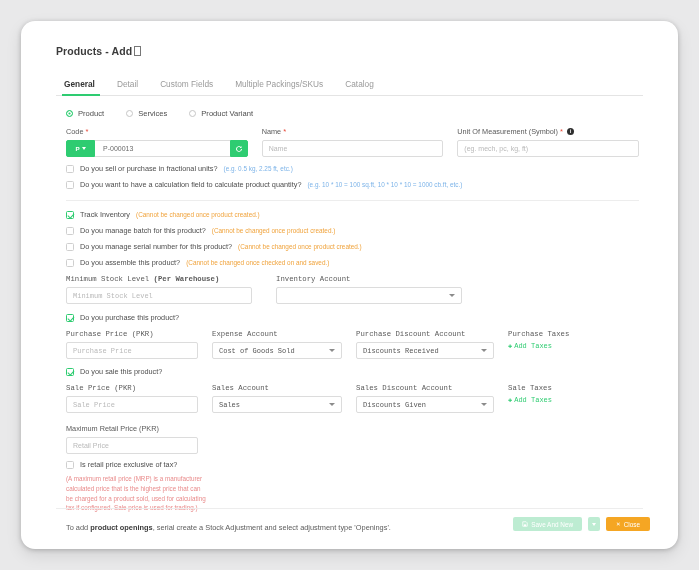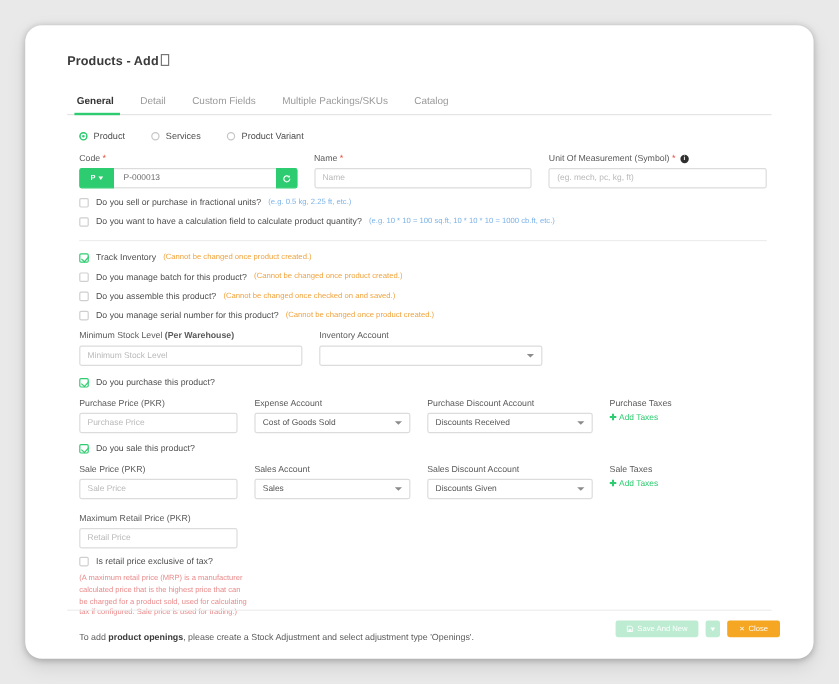--- a/index.html
+++ b/index.html
@@ -255,21 +255,21 @@
 
   .divider {
     border-top: 1px solid #ededed;
     margin: 11px 0 0 0;
   }
 
   .group { margin-top: 9px; }
   .lbl-strong { font-weight: bold; }
 
   
-  .cols { display: flex; margin-top: 8px; }
+  .cols { display: flex; margin-top: 8px; font-family: Liberation Mono, monospace; }
   .c-price { width: 132px; }
   .c-acct { width: 130px; margin-left: 14px; }
   .c-disc { width: 138px; margin-left: 14px; }
   .c-tax { width: 70px; margin-left: 14px; }
   .add-taxes {
     color: #2ecc71;
     font-size: 7px;
     display: flex;
     align-items: center;
     gap: 2px;
@@ -446,38 +446,38 @@
             <span>Track Inventory</span>
             <span class="hint-orange">(Cannot be changed once product created.)</span>
           </div>
           <div class="chk-row">
             <span class="cb"></span>
             <span>Do you manage batch for this product?</span>
             <span class="hint-orange">(Cannot be changed once product created.)</span>
           </div>
           <div class="chk-row">
             <span class="cb"></span>
+            <span>Do you manage serial number for this product?</span>
+            <span class="hint-orange">(Cannot be changed once product created.)</span>
+          </div>
+          <div class="chk-row">
+            <span class="cb"></span>
             <span>Do you assemble this product?</span>
             <span class="hint-orange">(Cannot be changed once checked on and saved.)</span>
-          </div>
-          <div class="chk-row">
-            <span class="cb"></span>
-            <span>Do you manage serial number for this product?</span>
-            <span class="hint-orange">(Cannot be changed once product created.)</span>
           </div>
         </div>
 
         <div class="cols">
           <div style="width:186px">
             <div class="field-label">
               <span>Minimum Stock Level </span><span class="lbl-strong">(Per Warehouse)</span>
             </div>
             <div class="inp">Minimum Stock Level</div>
           </div>
-          <div style="width:186px;margin-left:14px">
+          <div style="width:186px;margin-left:24px">
             <div class="field-label">Inventory Account</div>
             <div class="sel">
               <span></span>
               <span class="caret"></span>
             </div>
           </div>
         </div>
 
         <div class="chk-row" style="margin-top:9px">
           <span class="cb on"></span>
@@ -551,21 +551,21 @@
             <div class="inp">Retail Price</div>
           </div>
           <div class="chk-row" style="margin-top:6px">
             <span class="cb"></span>
             <span>Is retail price exclusive of tax?</span>
           </div>
           <div class="red-note">(A maximum retail price (MRP) is a manufacturer calculated price that is the highest price that can be charged for a product sold, used for calculating tax if configured. Sale price is used for trading.)</div>
         </div>
 
         <div class="footer-note">
-          <span>To add </span><b>product openings</b><span>, please create a Stock Adjustment and select adjustment type 'Openings'.</span>
+          <span>To add </span><b>product openings</b><span>, serial create a Stock Adjustment and select adjustment type 'Openings'.</span>
         </div>
 
       </div>
 
       <div class="bottom-sep"></div>
 
       <div class="actions">
         <div class="btn-save">
           <svg width="6" height="6" viewBox="0 0 16 16">
             <path d="M2 2h9l3 3v9H2z" fill="none" stroke="#ffffff" stroke-width="2"></path>

